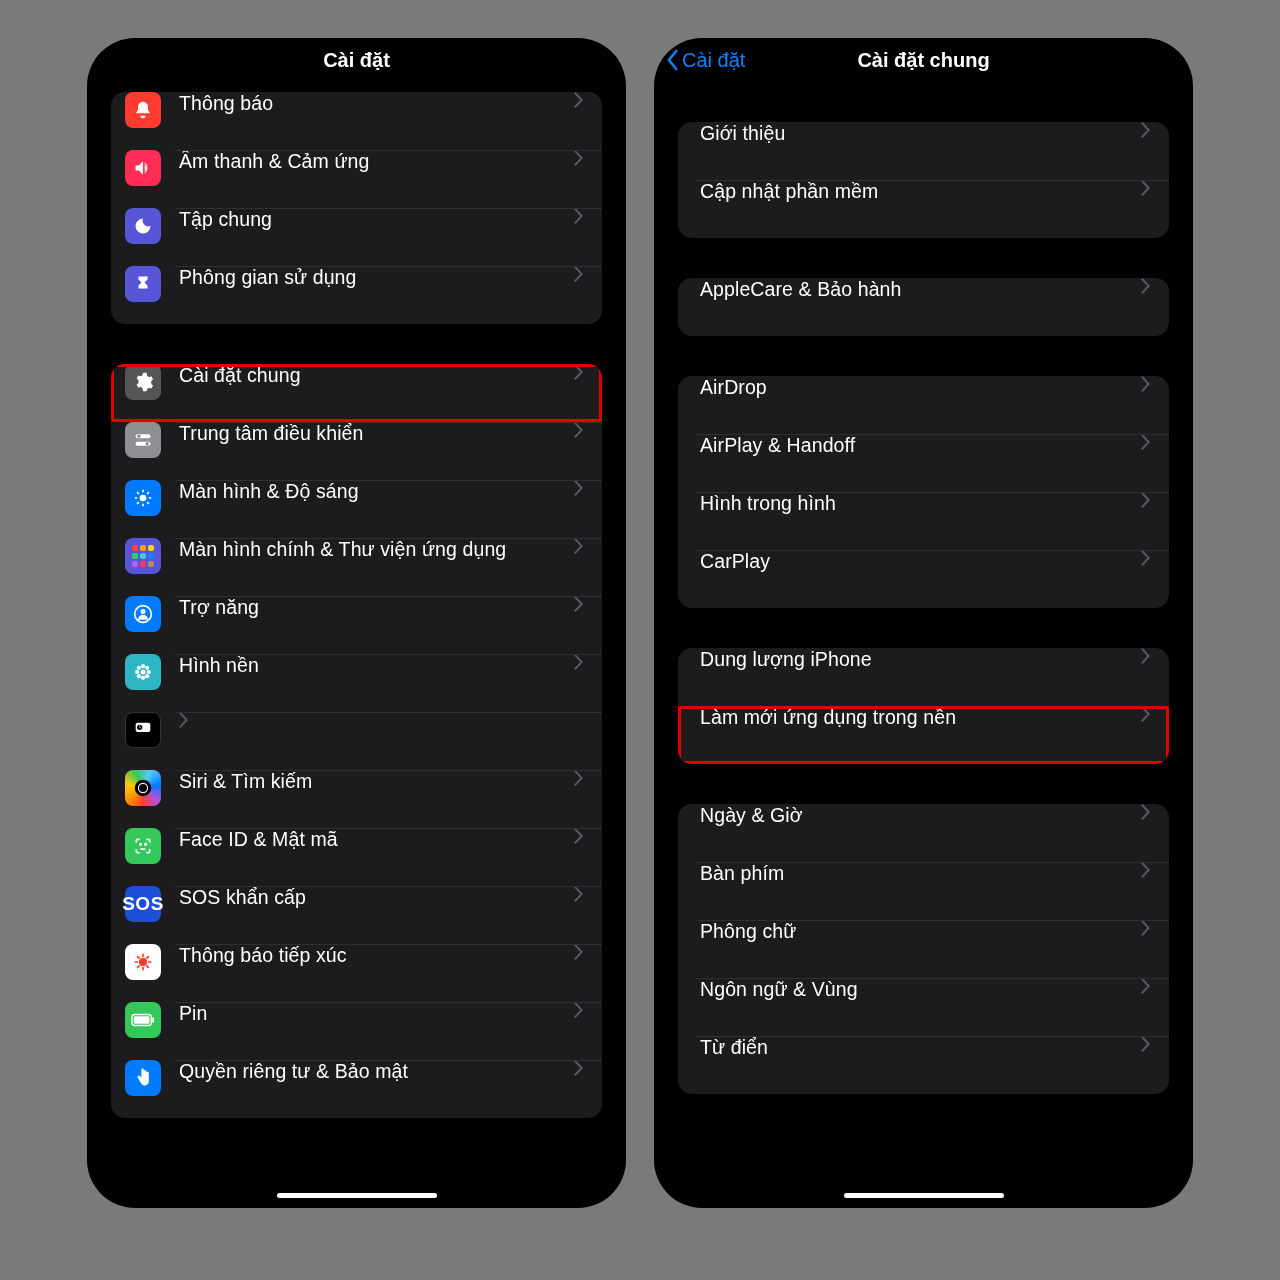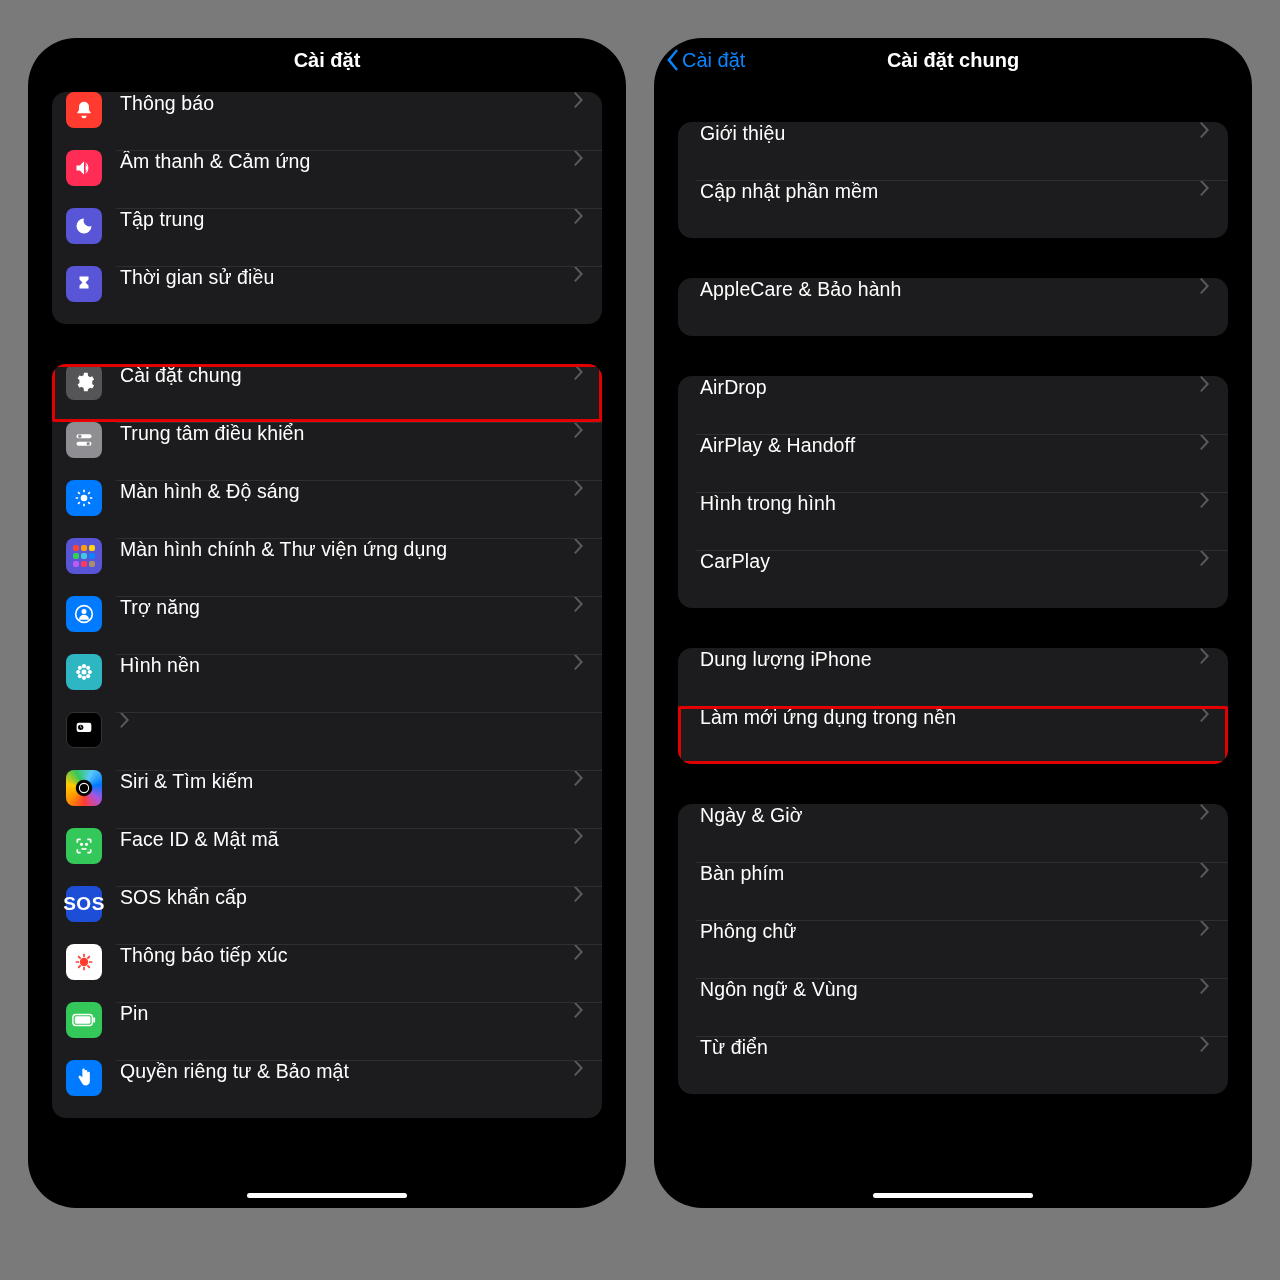--- a/index.html
+++ b/index.html
@@ -11,21 +11,21 @@
     display: flex;
     justify-content: center;
     align-items: flex-start;
     padding-top: 38px;
   }
   .wrap {
     display: flex;
     gap: 28px;
   }
   .phone {
-    width: 598px;
+    width: 539px;
     height: 1170px;
     background: #000;
     border-radius: 48px;
     overflow: hidden;
     position: relative;
     display: flex;
     flex-direction: column;
   }
   .nav {
     height: 40px;
@@ -176,32 +176,32 @@
             <div class="chev"><svg viewBox="0 0 10 16">
                 <path d="M1.5 0 9 8l-7.5 8L.1 14.7 6.2 8 .1 1.3z"></path>
               </svg></div>
           </div>
           <div class="row" style="position: relative;">
             <div class="icon bg-indigo">
               <svg viewBox="0 0 24 24" width="20" height="20" fill="#fff">
                 <path d="M12 3a9 9 0 1 0 9 9 7 7 0 0 1-9-9z"></path>
               </svg>
             </div>
-            <div class="label">Tập trung</div>
+            <div class="label">Tập chung</div>
             <div class="chev"><svg viewBox="0 0 10 16">
                 <path d="M1.5 0 9 8l-7.5 8L.1 14.7 6.2 8 .1 1.3z"></path>
               </svg></div>
           </div>
           <div class="row" style="position: relative;">
             <div class="icon bg-indigo">
               <svg viewBox="0 0 24 24" width="18" height="20" fill="#fff">
                 <path d="M6 2v4l4 4-4 4v4h12v-4l-4-4 4-4V2H6z"></path>
               </svg>
             </div>
-            <div class="label">Thời gian sử điều</div>
+            <div class="label">Phông gian sử dụng</div>
             <div class="chev"><svg viewBox="0 0 10 16">
                 <path d="M1.5 0 9 8l-7.5 8L.1 14.7 6.2 8 .1 1.3z"></path>
               </svg></div>
           </div>
         </div>
         <div class="group">
           <div class="row" style="position: relative;">
             <div class="icon bg-dgray">
               <svg viewBox="0 0 24 24" width="22" height="22" fill="#fff">
                 <path d="M12 8a4 4 0 1 0 4 4 4 4 0 0 0-4-4zm9 4a7 7 0 0 0-.1-1.2l2.1-1.6-2-3.4-2.5.9a7 7 0 0 0-2-1.2L16 2h-4l-.5 2.5a7 7 0 0 0-2 1.2l-2.5-.9-2 3.4L7.1 9.8A7 7 0 0 0 7 12a7 7 0 0 0 .1 1.2L5 14.8l2 3.4 2.5-.9a7 7 0 0 0 2 1.2L12 22h4l.5-2.5a7 7 0 0 0 2-1.2l2.5.9 2-3.4-2.1-1.6A7 7 0 0 0 21 12z"></path>

